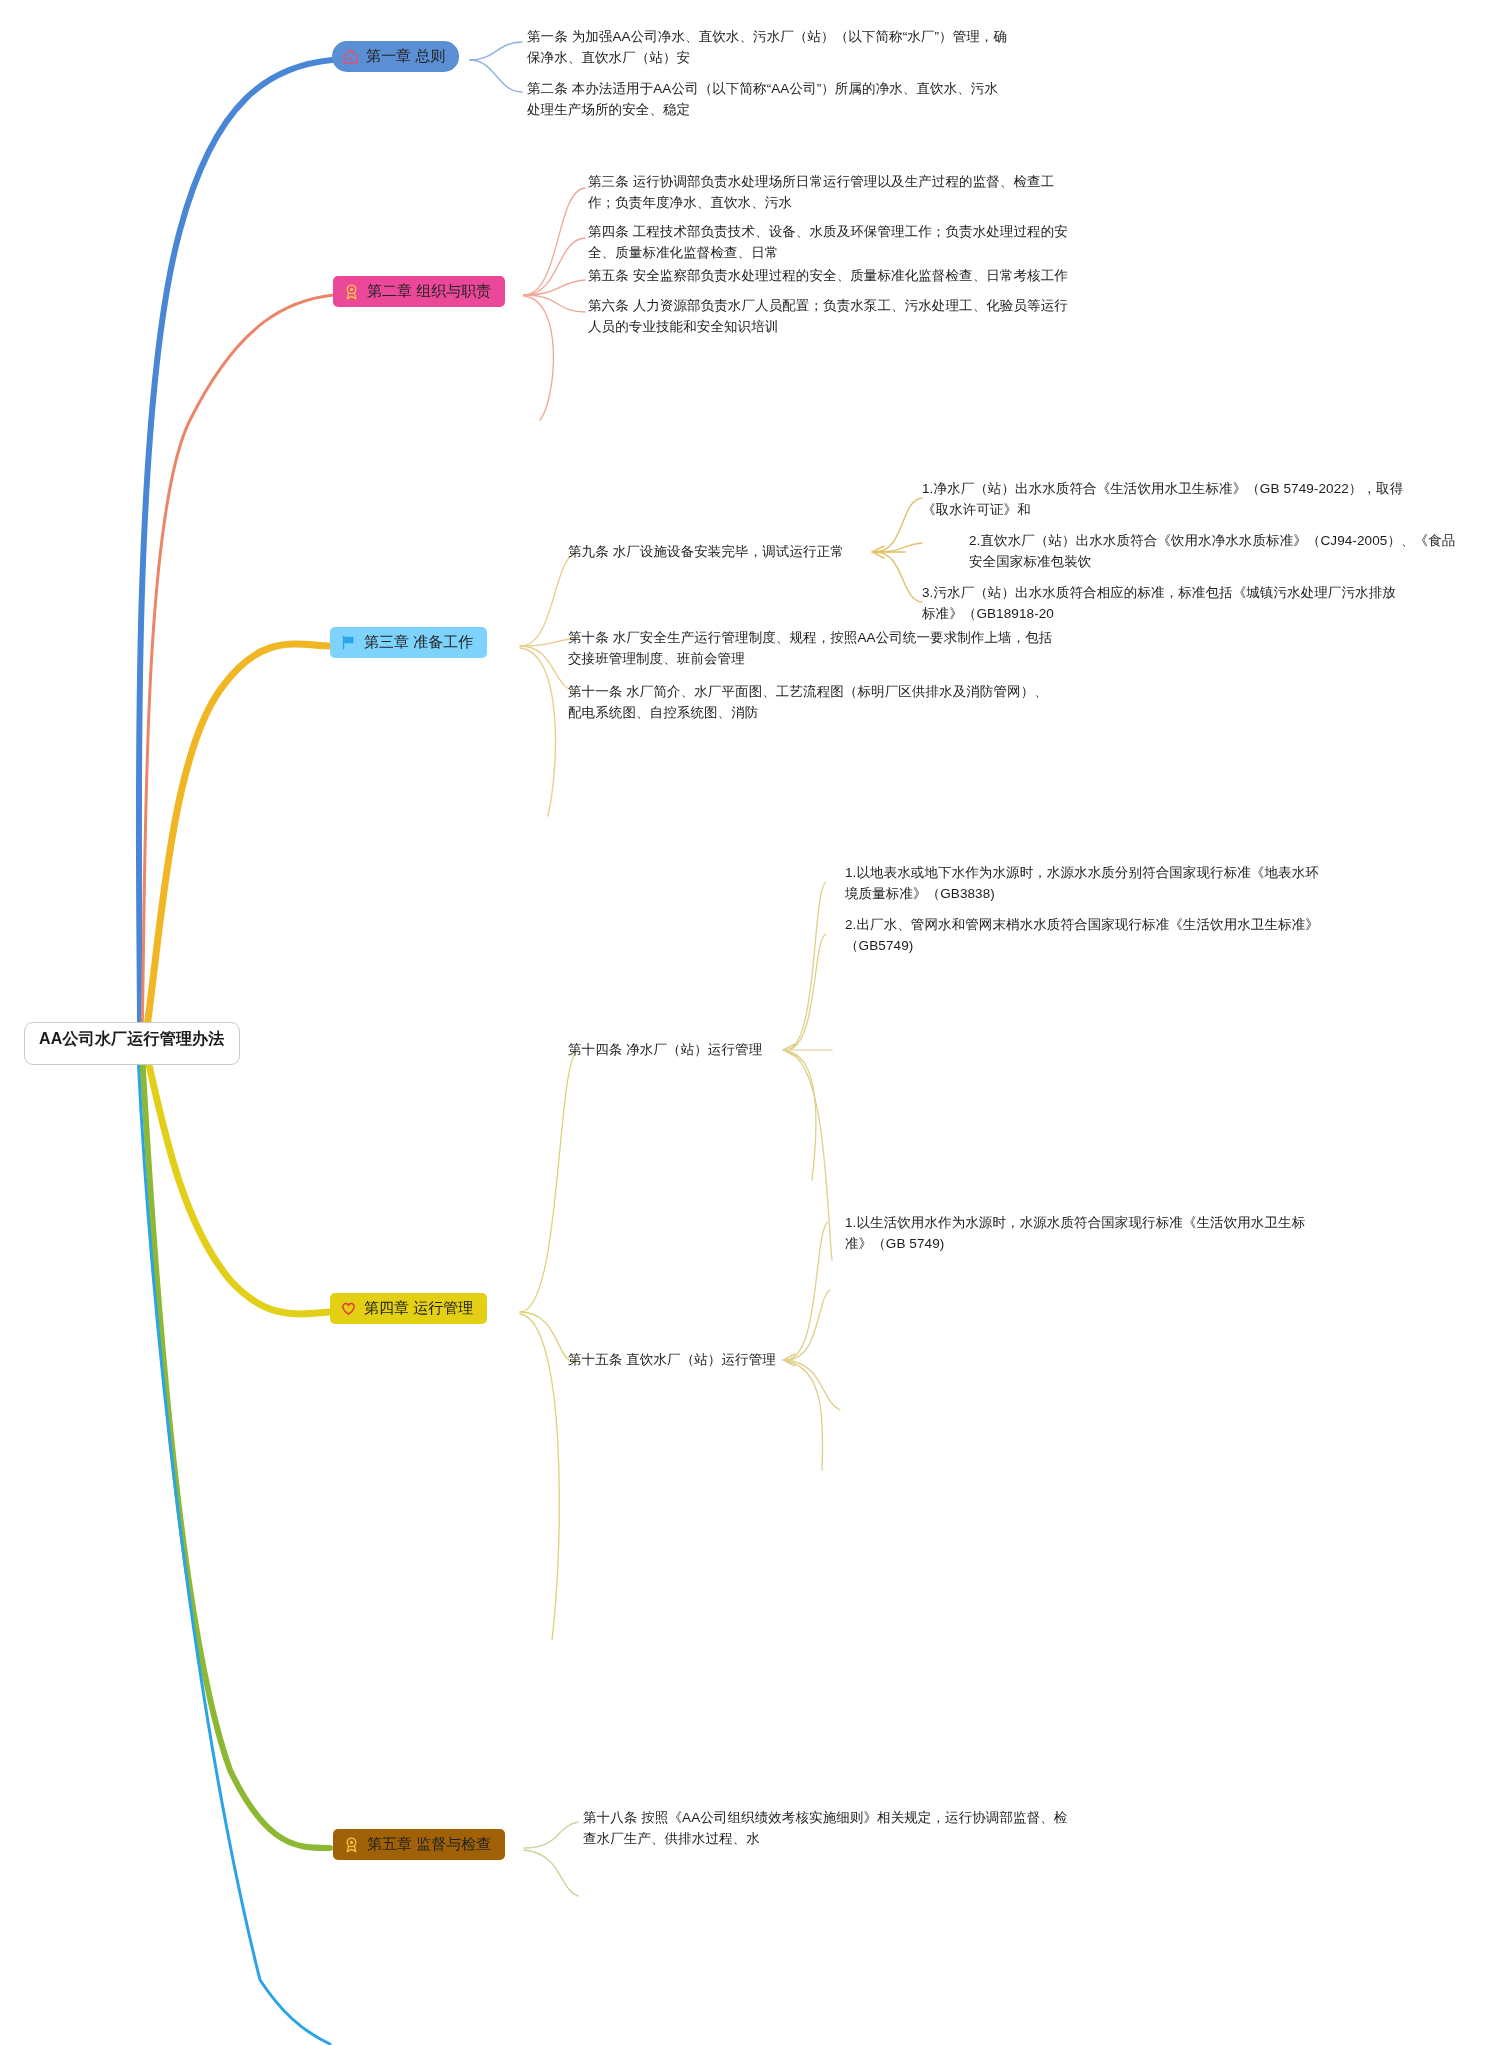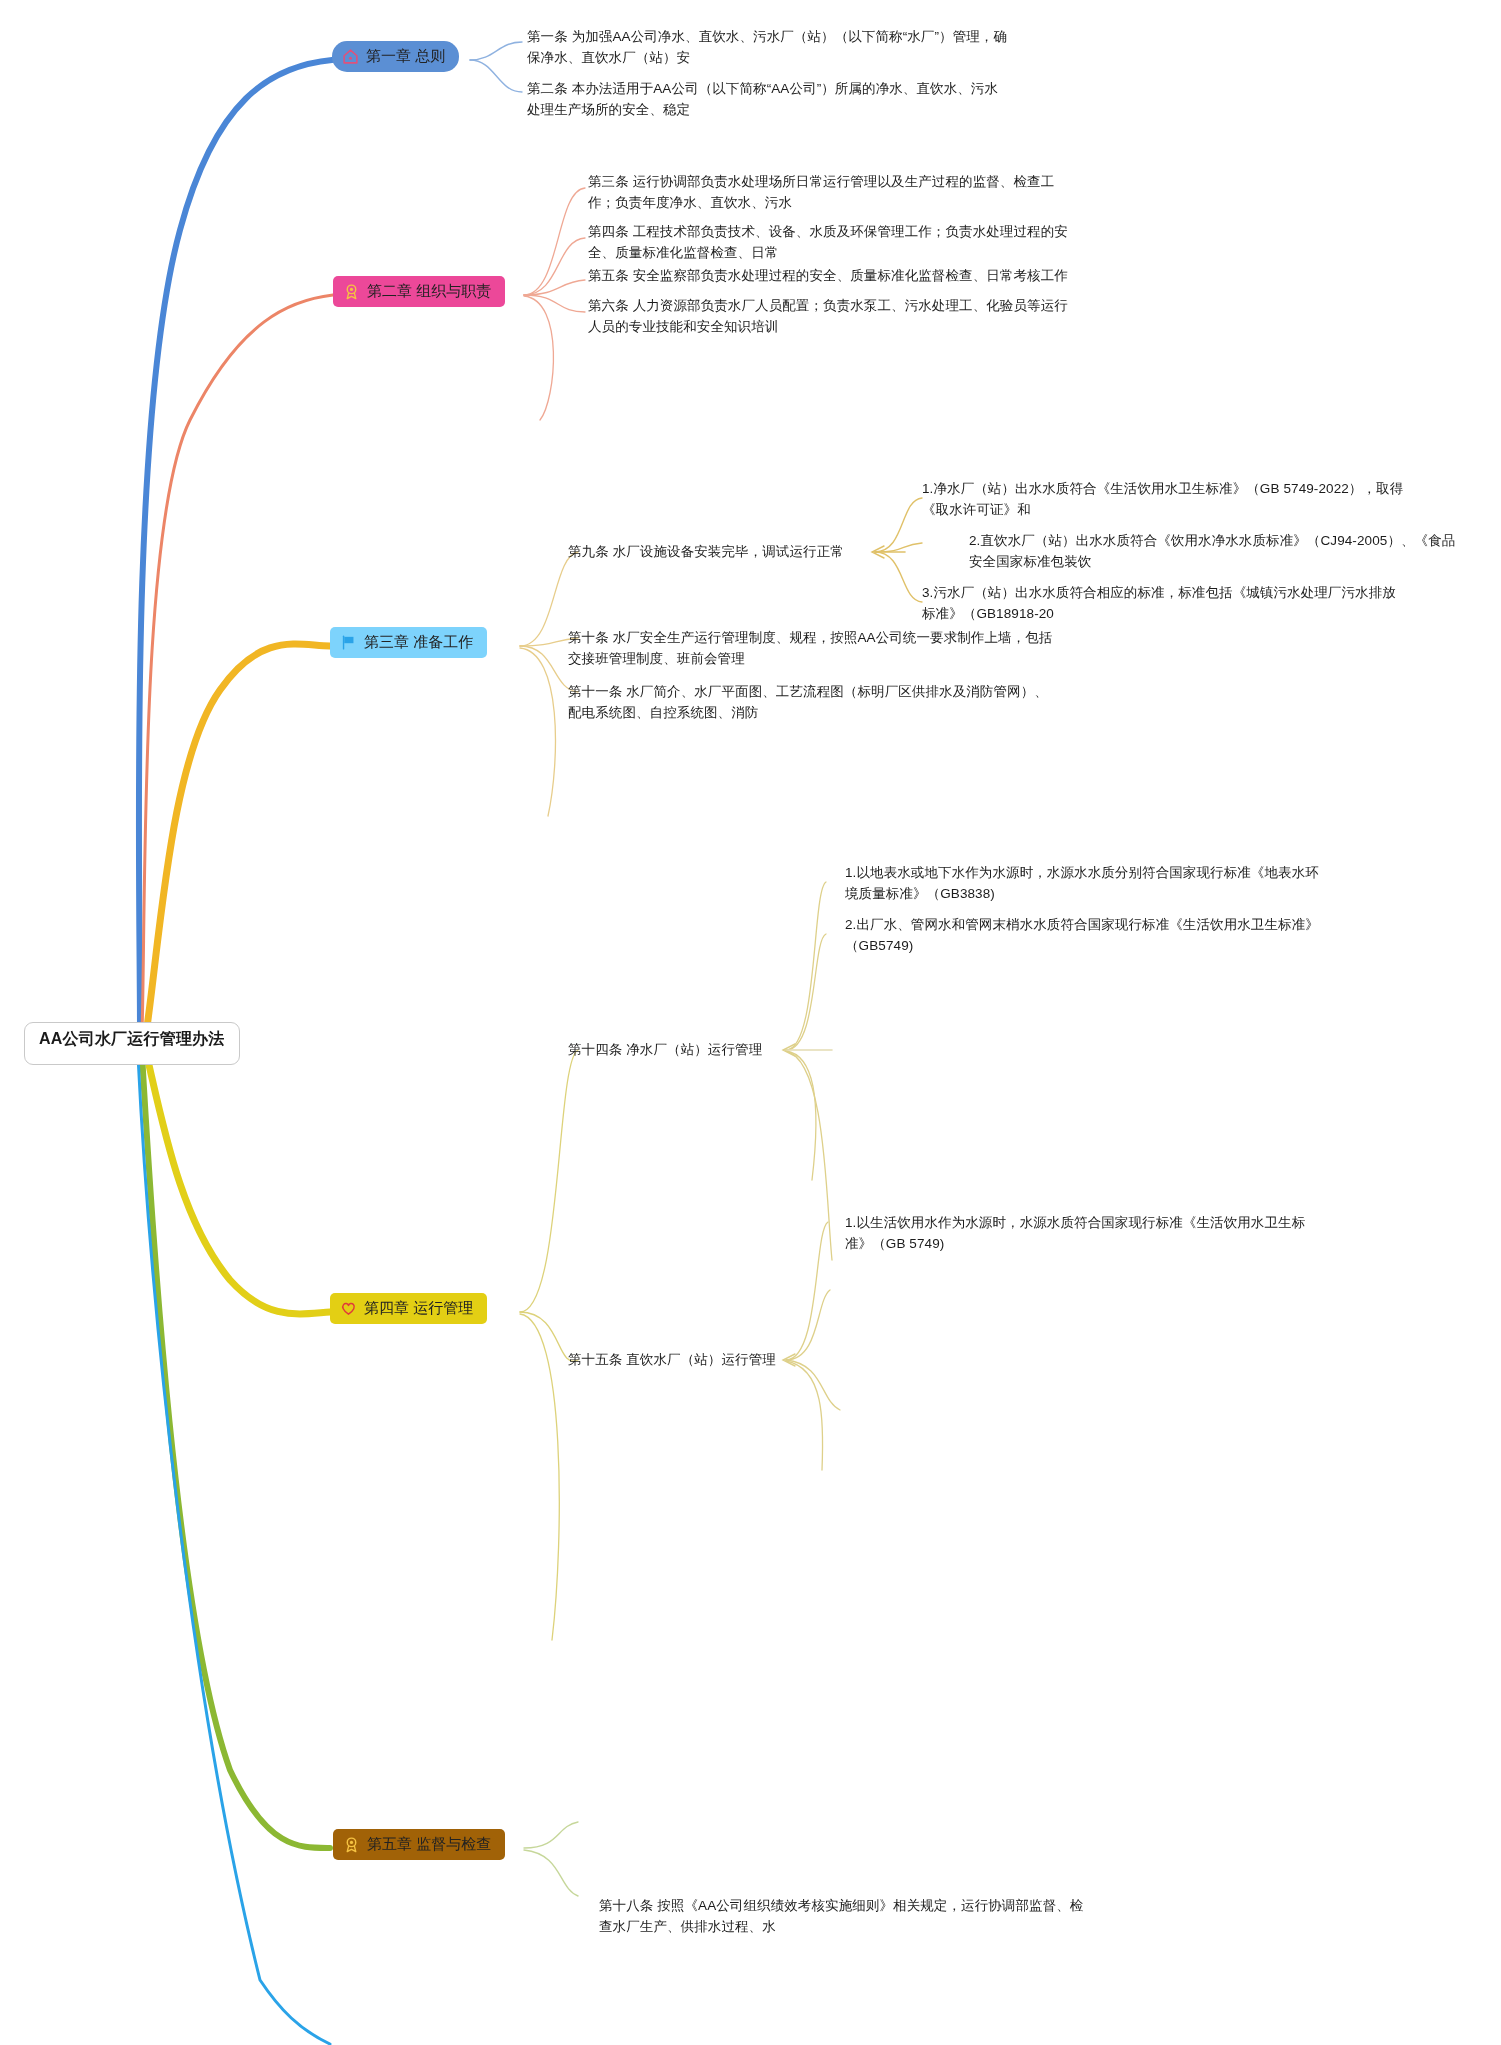--- a/index.html
+++ b/index.html
@@ -216,16 +216,16 @@
     <span class="ico">
       <svg viewBox="0 0 24 24" width="17" height="17" fill="none" stroke="#f5c242" stroke-width="2" stroke-linejoin="round" stroke-linecap="round">
         <circle cx="12" cy="9" r="6"></circle>
         <circle cx="12" cy="9" r="2.3" fill="#f5c242" stroke="none"></circle>
         <path d="M8 14 L6 22 L12 19 L18 22 L16 14"></path>
       </svg>
     </span>
     <span>第五章 监督与检查</span>
   </div>
 
-  <div class="leaf l2" style="left:583px; top:1896px; width:520px;margin-left:16px;">第十八条 按照《AA公司组织绩效考核实施细则》相关规定，运行协调部监督、检
+  <div class="leaf l2" style="left:583px; top:1808px; width:520px;">第十八条 按照《AA公司组织绩效考核实施细则》相关规定，运行协调部监督、检
 查水厂生产、供排水过程、水</div>
 
 </div>
 
 </body></html>

